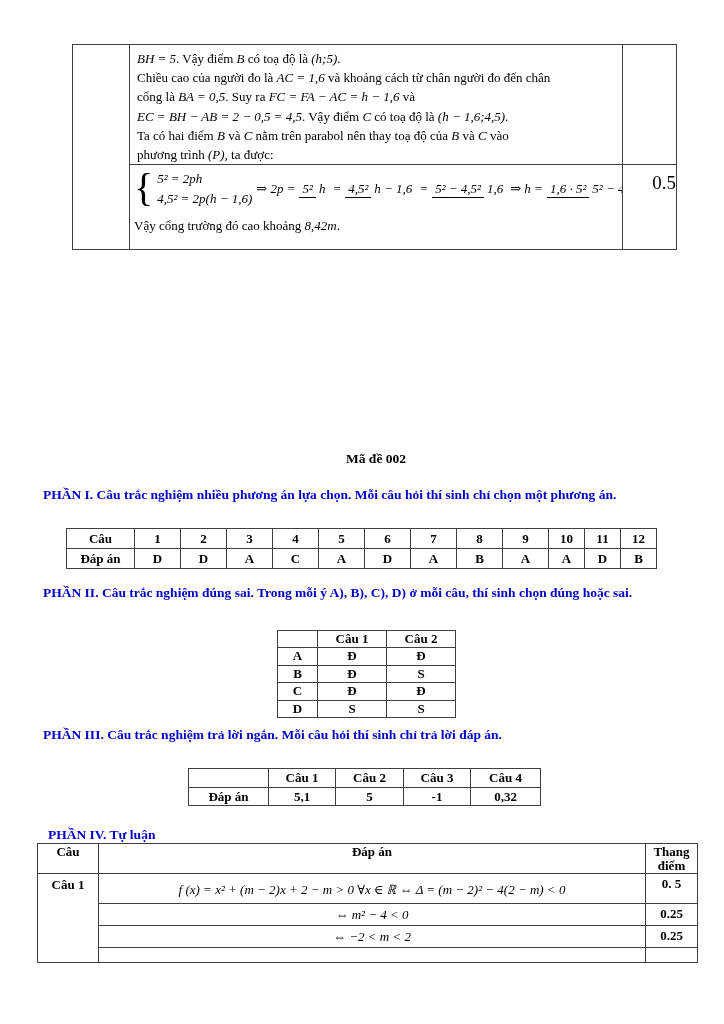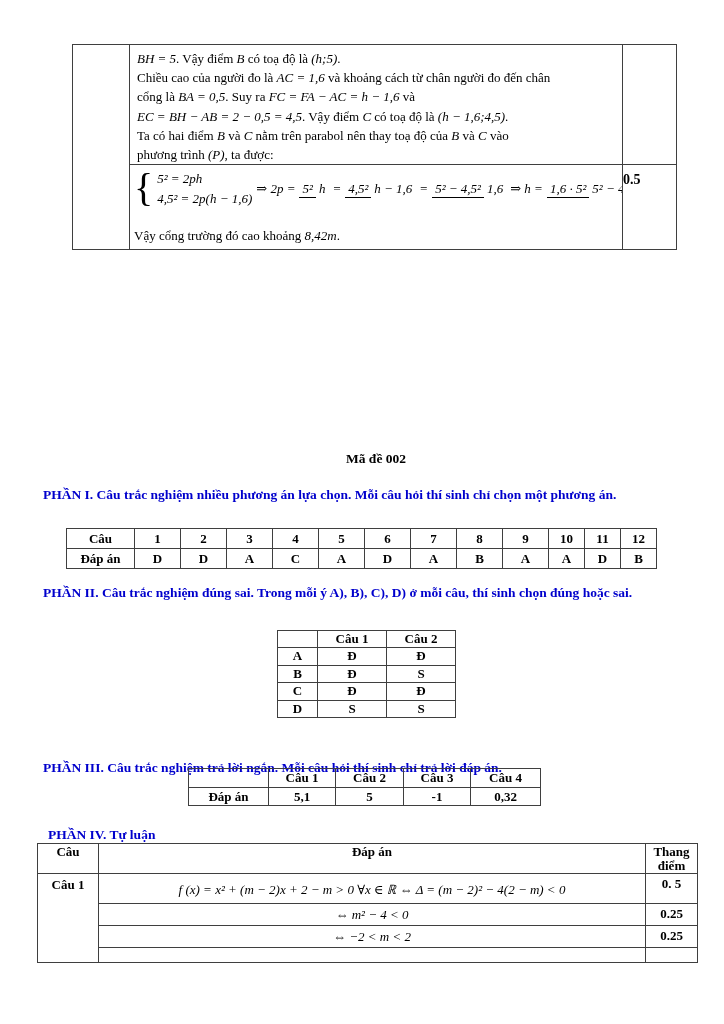--- a/index.html
+++ b/index.html
@@ -11,38 +11,38 @@
   }
   table { border-collapse:collapse; table-layout:fixed; }
   td, th { border:1px solid #3f3f3f; padding:0; overflow:hidden; }
 
   
   .t-top { position:absolute; left:72px; top:44px; width:604px; }
   .t-top td { vertical-align:top; }
   .sol-main { padding:4px 6px 0 7px; }
   .sol-line { font-size:13px; line-height:19.2px; white-space:nowrap; }
   .mvar { font-style:italic; }
-  .score-cell { text-align:left; font-weight:bold; font-size:14px; padding-top:7px; }
+  .score-cell { text-align:right; font-weight:normal; font-size:19px; padding-top:7px; }
 
   .formula-area { padding:4px 0 0 4px; }
   .deriv { display:flex; align-items:center; gap:4px; font-size:13px; font-style:italic; white-space:nowrap; }
   .brace { font-size:40px; line-height:0.85; font-style:normal; font-weight:400; transform:translateY(-1px); }
   .system { display:inline-flex; flex-direction:column; line-height:1.55; }
   .frac { display:inline-flex; text-align:center; vertical-align:middle; line-height:1.25; }
   .frac .num { border-bottom:1px solid #000; padding:0 3px; display:block; }
   .frac .den { padding:0 3px; display:block; }
-  .conclusion { margin-top:18px; font-size:13px; }
+  .conclusion { margin-top:8px; font-size:13px; }
 
   
   .exam-code { position:absolute; left:0; top:451px; width:100%; text-align:center;
                font-weight:bold; font-size:13.5px; }
   .blue-h { position:absolute; color:#0000cc; font-weight:bold; font-size:13.5px; line-height:17px; }
   .h1 { left:43px; top:486px; width:650px; }
   .h2 { left:43px; top:584px; width:640px; text-align:justify; }
-  .h3 { left:43px; top:759px; width:650px; }
+  .h3 { left:43px; top:726px; width:650px; }
   .h4 { left:48px; top:826px; width:650px; }
 
   
   .t1 { position:absolute; left:66px; top:528px; width:590px; }
   .t1 td { height:19px; text-align:center; font-weight:bold; font-size:13px; line-height:19px; }
 
   
   .t2 { position:absolute; left:277px; top:630px; width:178px; }
   .t2 td { height:16.4px; text-align:center; font-weight:bold; font-size:13px; line-height:16.4px; }
 

